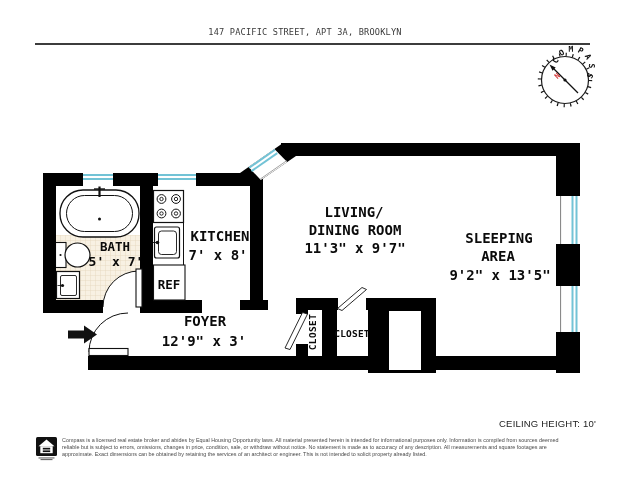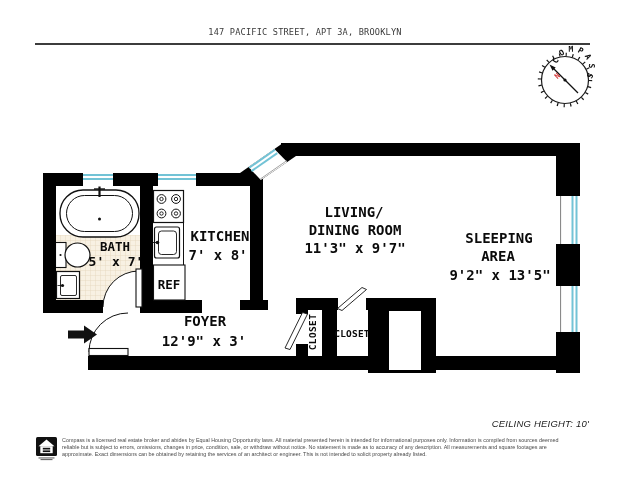--- a/index.html
+++ b/index.html
@@ -1,22 +1,22 @@
 <!DOCTYPE html>
 <html><head>
 <meta charset="utf-8">
 <style>
   html,body{margin:0;padding:0;background:#ffffff;}
   #page{position:relative;width:622px;height:480px;background:#fff;overflow:hidden;
         font-family:"DejaVu Sans Mono",monospace;}
   .title{position:absolute;left:305px;top:27px;transform:translateX(-50%);
          font-size:8.6px;color:#3a3a3a;white-space:nowrap;letter-spacing:0.2px;}
   .rule{position:absolute;left:35px;top:43px;width:555px;height:1.5px;background:#3c3c3c;}
-  .ceiling{position:absolute;right:33px;top:418px;font-family:"Liberation Sans",sans-serif;
-           font-size:9.5px;color:#1c1c1c;letter-spacing:0.2px;white-space:nowrap;font-style:italic;}
+  .ceiling{position:absolute;right:26px;top:418px;font-family:"Liberation Sans",sans-serif;
+           font-size:9.5px;color:#1c1c1c;letter-spacing:0.2px;white-space:nowrap;}
   .disclaimer{position:absolute;left:62px;top:437px;width:515px;
               font-family:"Liberation Sans",sans-serif;font-size:5.4px;line-height:7.1px;
               color:#4a4a4a;text-align:left;}
   .logo{position:absolute;left:36px;top:437px;}
   svg text{fill:#0b0b0b;}
   .roomname{font-weight:bold;}
 </style>
 </head>
 <body>
 

